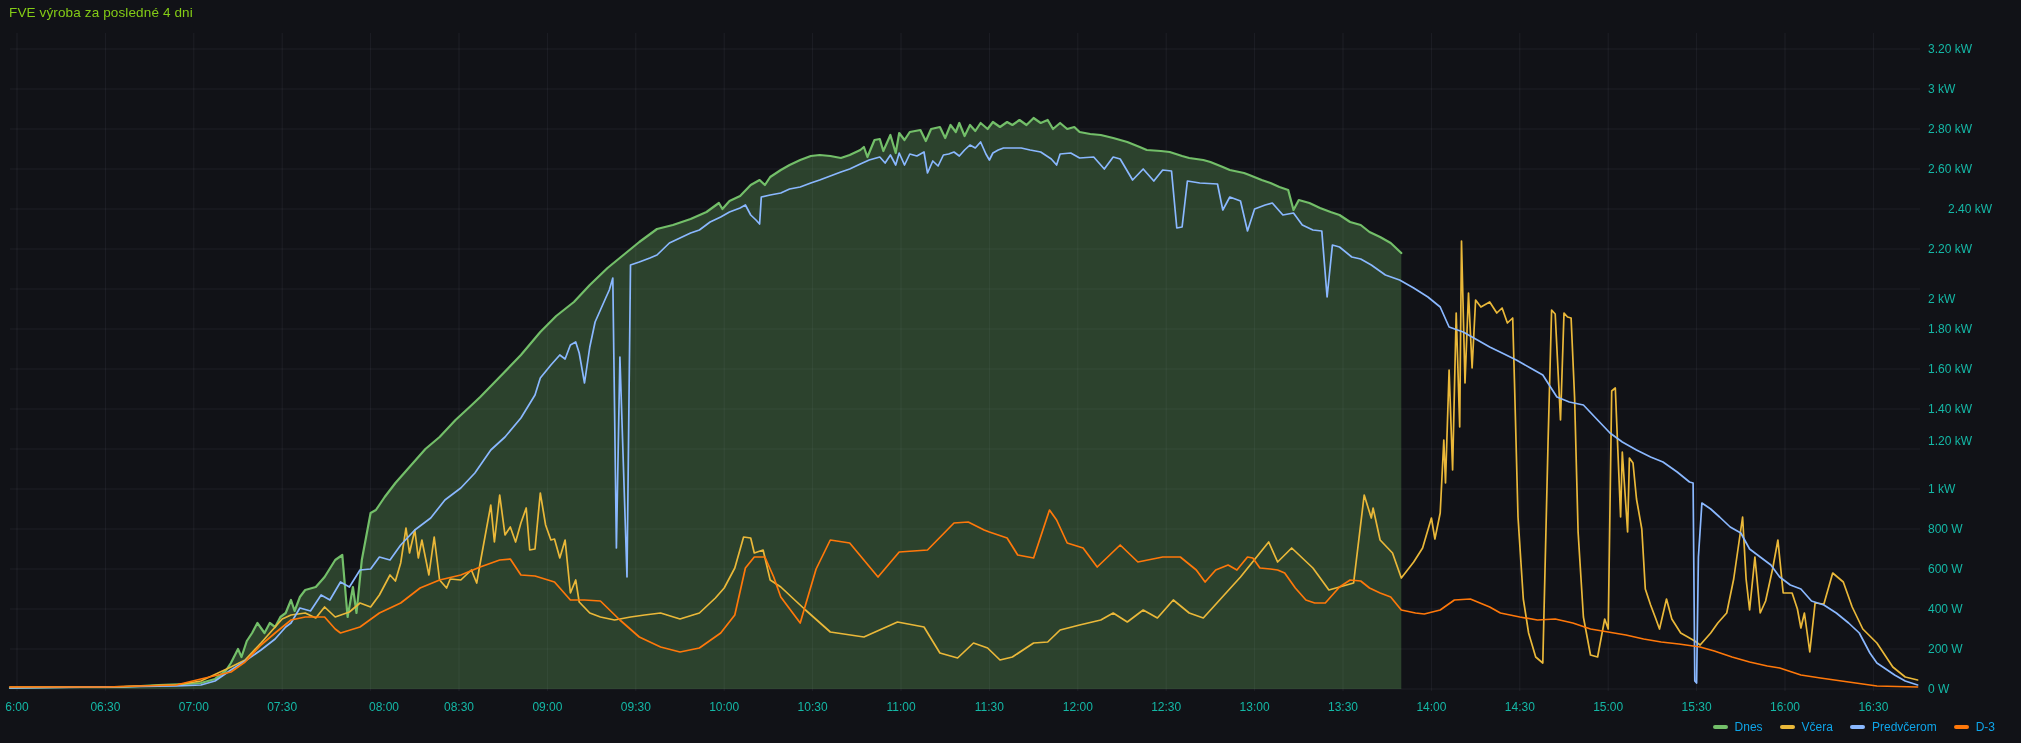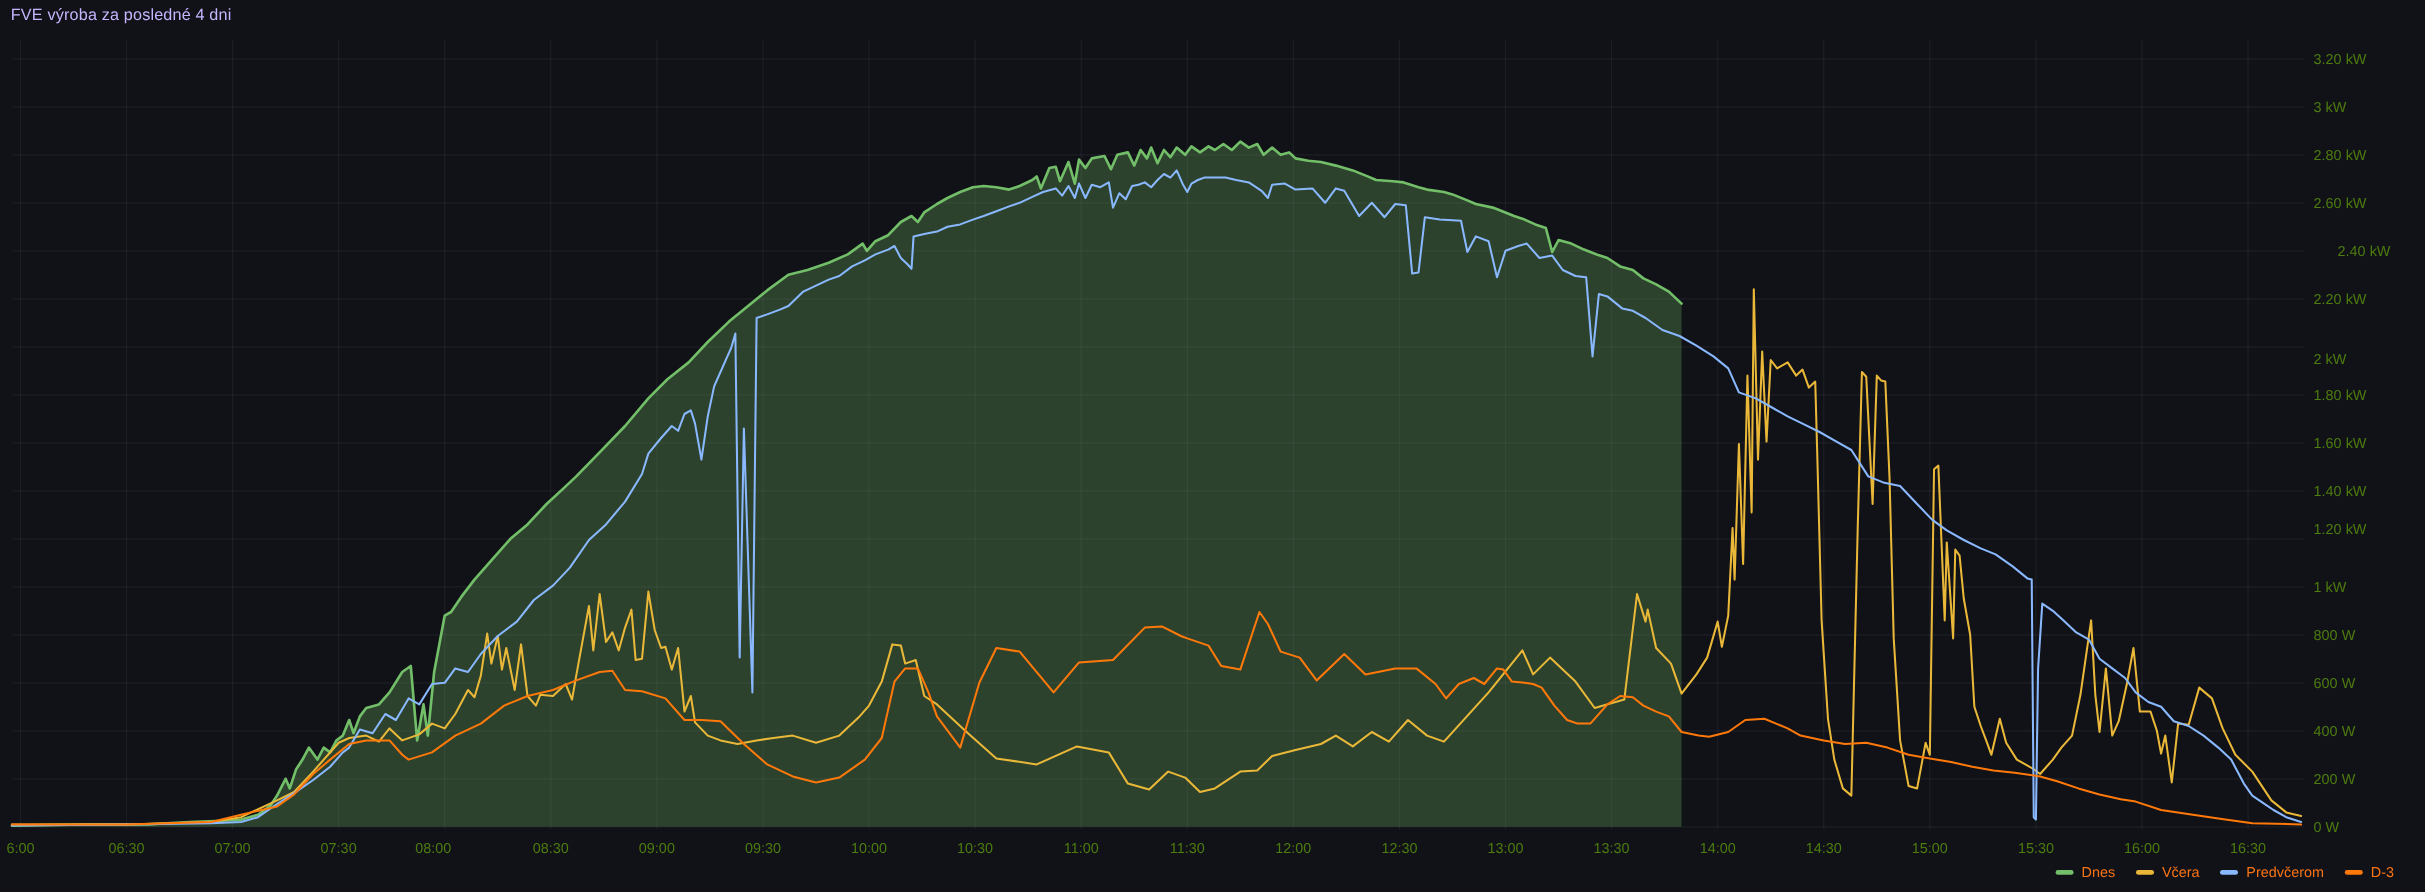--- a/index.html
+++ b/index.html
@@ -1,28 +1,28 @@
 <!DOCTYPE html>
 <html><head>
 <meta charset="utf-8">
 <style>
   html,body{margin:0;padding:0;background:#111217;width:2021px;height:743px;overflow:hidden;
     font-family:"Liberation Sans", sans-serif;}
   .panel{position:relative;width:2021px;height:743px;background:#111217;}
   .panel-title{position:absolute;left:9px;top:5px;font-size:13.5px;font-weight:500;
-    color:#c4b5fd;letter-spacing:.01em;}
+    color:#84cc16;letter-spacing:.01em;}
   .plot-wrap{position:absolute;inset:0;}
   svg{position:absolute;left:0;top:0;}
-  .tick{position:absolute;font-size:12px;color:#4d7c0f;white-space:nowrap;}
+  .tick{position:absolute;font-size:12px;color:#14b8a6;white-space:nowrap;}
   .xtick{transform:translateX(-50%);top:700px;}
   .ytick{left:1928px;transform:translateY(-50%);}
   .legend{position:absolute;right:26px;top:721px;display:flex;gap:17px;align-items:center;}
   .legend-item{display:flex;align-items:center;gap:7px;cursor:pointer;}
   .legend-item .swatch{width:15px;height:4px;border-radius:2px;display:inline-block;}
-  .legend-item .lbl{font-size:12px;color:#f97316;line-height:1;}
+  .legend-item .lbl{font-size:12px;color:#0ea5e9;line-height:1;}
 </style>
 </head>
 <body>
 
 <div class="panel">
   <div class="panel-title">FVE výroba za posledné 4 dni</div>
 
   <div class="plot-wrap">
     <svg id="chart-svg" width="2021" height="743" viewBox="0 0 2021 743">
         <g stroke="rgba(204,204,220,0.07)" stroke-width="1">
@@ -70,21 +70,21 @@
         <polyline points="9.9,688.0 70.0,687.0 123.1,687.0 158.4,685.0 185.0,684.0 200.9,683.0 215.0,679.0 225.6,671.0 230.9,663.0 238.0,649.0 241.5,657.0 246.8,641.0 252.1,633.0 257.4,623.0 264.5,633.0 269.8,623.0 275.1,627.0 280.4,617.0 285.7,613.0 291.0,600.0 294.6,611.0 299.9,597.0 305.2,590.0 315.8,587.0 324.6,577.0 335.2,560.0 342.3,555.0 347.6,617.0 352.9,587.0 356.5,613.0 361.8,560.0 370.6,513.0 375.9,510.0 384.7,497.0 395.4,483.0 409.5,467.0 425.4,449.0 439.6,437.0 455.5,420.0 469.6,407.0 480.2,397.0 499.7,377.0 520.9,355.0 540.3,332.0 556.2,316.0 573.9,302.0 589.8,285.0 607.5,268.0 623.4,255.0 639.3,242.0 657.0,229.0 672.9,225.0 690.6,219.0 706.5,212.0 718.9,203.0 722.4,209.0 729.5,201.0 740.1,196.0 750.7,185.0 759.6,180.0 764.9,185.0 770.2,177.0 780.8,170.0 789.6,165.0 800.2,160.0 810.8,156.0 819.7,155.0 830.3,156.0 840.9,158.0 849.7,155.0 860.3,150.0 863.9,147.0 867.4,157.0 874.5,140.0 879.8,139.0 883.3,151.0 890.4,135.0 895.7,153.0 899.2,133.0 904.5,140.0 909.8,132.0 920.4,130.0 925.8,141.0 931.1,129.0 939.9,127.0 945.2,138.0 950.5,125.0 955.8,132.0 959.3,123.0 964.6,136.0 970.0,125.0 975.3,131.0 980.6,123.0 987.6,129.0 992.9,122.0 1000.0,127.0 1007.1,122.0 1012.4,125.0 1019.5,120.0 1026.5,125.0 1033.6,118.0 1040.7,123.0 1047.7,120.0 1053.0,129.0 1060.1,123.0 1067.2,129.0 1074.3,127.0 1079.6,132.0 1090.2,134.0 1100.8,135.0 1113.2,138.0 1127.3,142.0 1139.7,147.0 1146.8,150.0 1160.9,151.0 1169.7,152.0 1182.1,156.0 1189.2,158.0 1203.3,160.0 1210.4,162.0 1222.8,167.0 1229.8,170.0 1244.0,173.0 1249.3,175.0 1261.7,180.0 1270.5,183.0 1279.4,187.0 1288.2,190.0 1293.5,210.0 1298.8,200.0 1309.4,203.0 1320.0,208.0 1330.6,212.0 1339.5,215.0 1350.1,222.0 1360.7,225.0 1369.5,232.0 1380.1,237.0 1390.7,243.0 1401.3,253.0" fill="none" stroke="#73BF69" stroke-width="2.2" stroke-linejoin="round" stroke-linecap="round"></polyline>
         <polyline points="9.9,687.0 105.4,687.0 176.1,685.0 200.9,681.0 230.9,667.0 245.1,660.0 261.0,643.0 282.2,619.0 291.0,615.0 305.2,613.0 315.8,618.0 324.6,607.0 335.2,617.0 349.4,612.0 360.0,603.0 370.6,607.0 379.4,595.0 390.0,575.0 395.4,581.0 400.7,563.0 406.0,528.0 409.5,553.0 414.8,530.0 418.3,558.0 421.9,540.0 428.9,575.0 434.2,537.0 439.6,580.0 446.6,588.0 450.2,579.0 460.8,580.0 471.4,570.0 476.7,583.0 480.2,563.0 490.8,505.0 494.4,542.0 499.7,495.0 505.0,535.0 510.3,527.0 515.6,542.0 520.9,523.0 526.2,508.0 529.7,550.0 535.0,549.0 540.3,493.0 545.6,525.0 550.9,540.0 554.5,539.0 559.8,558.0 565.1,540.0 570.4,593.0 575.7,580.0 579.2,602.0 589.8,613.0 600.4,617.0 614.6,620.0 630.5,617.0 644.6,615.0 660.6,613.0 680.0,619.0 699.4,613.0 715.4,598.0 724.2,588.0 734.8,568.0 743.6,537.0 750.7,538.0 754.3,553.0 763.1,550.0 770.2,580.0 780.8,587.0 805.5,610.0 830.3,632.0 863.9,637.0 897.5,622.0 924.0,627.0 939.9,653.0 957.6,658.0 973.5,643.0 987.6,648.0 1000.0,660.0 1012.4,657.0 1033.6,643.0 1047.7,642.0 1060.1,630.0 1079.6,625.0 1100.8,620.0 1113.2,613.0 1127.3,622.0 1143.2,610.0 1157.4,618.0 1173.3,600.0 1189.2,613.0 1203.3,618.0 1240.5,577.0 1268.7,542.0 1277.6,562.0 1291.7,548.0 1312.9,568.0 1328.9,590.0 1353.6,583.0 1364.2,495.0 1371.3,518.0 1373.1,508.0 1380.1,540.0 1392.5,553.0 1401.3,578.0 1413.7,562.0 1422.6,548.0 1431.4,518.0 1434.9,539.0 1440.2,513.0 1443.8,440.0 1445.5,483.0 1449.1,370.0 1452.6,470.0 1456.2,313.0 1459.7,427.0 1461.5,241.0 1465.0,383.0 1468.5,293.0 1472.1,368.0 1475.6,300.0 1480.9,307.0 1489.7,302.0 1496.8,313.0 1502.1,308.0 1507.4,323.0 1512.7,318.0 1514.5,383.0 1518.0,517.0 1523.3,599.0 1528.6,633.0 1535.7,657.0 1542.8,663.0 1548.1,440.0 1551.6,310.0 1555.2,314.0 1560.5,420.0 1564.0,313.0 1567.5,317.0 1571.1,318.0 1574.6,398.0 1578.1,532.0 1583.4,617.0 1590.5,655.0 1597.6,657.0 1604.7,619.0 1608.2,629.0 1611.7,391.0 1615.3,388.0 1620.6,517.0 1622.3,452.0 1627.6,532.0 1629.4,458.0 1633.0,463.0 1636.5,499.0 1641.8,529.0 1645.3,589.0 1650.6,605.0 1655.9,619.0 1659.5,629.0 1666.5,599.0 1671.8,619.0 1680.7,633.0 1687.8,637.0 1694.8,641.0 1700.1,645.0 1710.7,633.0 1717.8,623.0 1726.7,613.0 1733.7,579.0 1742.6,517.0 1746.1,579.0 1749.6,610.0 1754.9,557.0 1760.2,613.0 1765.6,601.0 1772.6,569.0 1777.9,540.0 1783.2,593.0 1792.1,593.0 1797.4,609.0 1800.9,628.0 1804.4,613.0 1809.8,652.0 1815.1,603.0 1823.9,604.0 1832.7,573.0 1843.3,582.0 1852.2,607.0 1862.8,629.0 1876.9,643.0 1892.8,667.0 1905.2,677.0 1917.6,680.0" fill="none" stroke="#EAB839" stroke-width="1.7" stroke-linejoin="round" stroke-linecap="round"></polyline>
         <polyline points="9.9,688.0 105.4,687.0 176.1,686.0 200.9,685.0 215.0,681.0 230.9,670.0 245.1,661.0 261.0,650.0 275.1,639.0 285.7,627.0 291.0,623.0 299.9,608.0 310.5,611.0 321.1,595.0 329.9,600.0 340.5,582.0 349.4,587.0 360.0,570.0 370.6,569.0 379.4,557.0 390.0,560.0 400.7,545.0 414.8,530.0 430.7,518.0 444.9,500.0 460.8,488.0 474.9,473.0 490.8,450.0 505.0,437.0 520.9,418.0 535.0,395.0 540.3,378.0 550.9,365.0 559.8,355.0 565.1,359.0 570.4,345.0 575.7,342.0 579.2,353.0 584.5,383.0 589.8,347.0 595.1,322.0 600.4,310.0 605.7,298.0 609.3,290.0 612.8,278.0 616.4,548.0 619.9,357.0 627.0,577.0 630.5,265.0 639.3,262.0 649.9,258.0 657.0,255.0 669.4,243.0 680.0,238.0 690.6,233.0 699.4,230.0 710.1,222.0 720.7,217.0 729.5,212.0 740.1,208.0 745.4,205.0 750.7,215.0 756.0,220.0 759.6,224.0 761.3,197.0 770.2,195.0 780.8,193.0 789.6,189.0 800.2,187.0 810.8,183.0 819.7,180.0 830.3,176.0 840.9,172.0 849.7,169.0 860.3,164.0 869.2,160.0 879.8,157.0 885.1,163.0 890.4,155.0 895.7,165.0 899.2,153.0 904.5,165.0 909.8,154.0 916.9,156.0 924.0,152.0 927.5,173.0 932.8,161.0 938.1,166.0 943.4,155.0 948.7,154.0 954.0,152.0 959.3,156.0 964.6,150.0 970.0,145.0 975.3,148.0 980.6,142.0 985.9,154.0 989.4,160.0 992.9,153.0 998.2,150.0 1003.5,148.0 1012.4,148.0 1021.2,148.0 1030.1,150.0 1040.7,152.0 1051.3,159.0 1056.6,165.0 1060.1,154.0 1070.7,153.0 1079.6,158.0 1093.7,157.0 1104.3,169.0 1113.2,157.0 1120.2,159.0 1132.6,180.0 1143.2,169.0 1153.8,181.0 1162.7,170.0 1171.5,171.0 1176.8,228.0 1182.1,227.0 1187.4,181.0 1199.8,183.0 1217.5,184.0 1222.8,210.0 1229.8,197.0 1240.5,201.0 1247.5,231.0 1254.6,209.0 1265.2,205.0 1272.3,203.0 1282.9,215.0 1293.5,213.0 1302.3,225.0 1312.9,230.0 1321.8,231.0 1327.1,297.0 1332.4,245.0 1339.5,247.0 1351.8,257.0 1360.7,259.0 1371.3,265.0 1385.4,275.0 1399.6,280.0 1413.7,288.0 1427.9,297.0 1440.2,307.0 1449.1,327.0 1463.2,332.0 1477.4,340.0 1489.7,347.0 1502.1,353.0 1516.3,360.0 1530.4,368.0 1542.8,375.0 1556.9,397.0 1569.3,402.0 1583.4,405.0 1597.6,420.0 1610.0,433.0 1622.3,442.0 1636.5,450.0 1650.6,457.0 1663.0,462.0 1677.2,472.0 1689.5,482.0 1693.1,483.0 1694.8,681.0 1696.6,683.0 1698.4,557.0 1701.9,503.0 1710.7,509.0 1719.6,517.0 1730.2,527.0 1740.8,533.0 1749.6,549.0 1760.2,557.0 1770.9,565.0 1779.7,577.0 1790.3,585.0 1800.9,589.0 1811.5,601.0 1823.9,605.0 1836.3,613.0 1848.6,623.0 1859.3,633.0 1869.9,653.0 1876.9,663.0 1885.8,669.0 1894.6,675.0 1905.2,681.0 1917.6,685.0" fill="none" stroke="#8AB8FF" stroke-width="1.7" stroke-linejoin="round" stroke-linecap="round"></polyline>
         <polyline points="9.9,687.0 105.4,687.0 176.1,685.0 200.9,679.0 230.9,672.0 245.1,662.0 261.0,645.0 275.1,633.0 291.0,620.0 305.2,617.0 315.8,617.0 324.6,617.0 335.2,629.0 340.5,633.0 360.0,627.0 379.4,613.0 400.7,603.0 420.1,588.0 439.6,580.0 460.8,575.0 480.2,567.0 499.7,560.0 510.3,559.0 520.9,575.0 535.0,576.0 554.5,582.0 570.4,600.0 584.5,600.0 600.4,601.0 619.9,620.0 639.3,637.0 660.6,647.0 680.0,652.0 699.4,648.0 720.7,633.0 734.8,615.0 745.4,568.0 754.3,557.0 764.9,557.0 773.7,577.0 780.8,597.0 800.2,623.0 816.1,569.0 830.3,540.0 849.7,543.0 878.0,577.0 899.2,552.0 927.5,550.0 954.0,523.0 968.2,522.0 984.1,530.0 989.4,532.0 1007.1,538.0 1017.7,555.0 1033.6,558.0 1049.5,510.0 1056.6,520.0 1067.2,543.0 1083.1,548.0 1097.2,567.0 1120.2,545.0 1137.9,562.0 1162.7,557.0 1180.3,557.0 1196.3,570.0 1205.1,582.0 1215.7,570.0 1228.1,565.0 1236.9,570.0 1247.5,557.0 1252.8,558.0 1259.9,568.0 1270.5,569.0 1277.6,570.0 1284.7,573.0 1295.3,588.0 1305.9,600.0 1314.7,603.0 1325.3,603.0 1339.5,587.0 1350.1,580.0 1360.7,581.0 1369.5,588.0 1380.1,593.0 1390.7,597.0 1401.3,610.0 1415.5,613.0 1424.3,614.0 1440.2,610.0 1454.4,600.0 1470.3,599.0 1489.7,607.0 1500.4,613.0 1519.8,617.0 1537.5,620.0 1555.2,619.0 1572.8,623.0 1590.5,629.0 1608.2,632.0 1625.9,635.0 1643.6,639.0 1661.2,642.0 1678.9,644.0 1700.1,647.0 1714.3,651.0 1732.0,657.0 1749.6,662.0 1767.3,666.0 1779.7,668.0 1800.9,675.0 1820.4,678.0 1848.6,682.0 1876.9,686.0 1917.6,687.0" fill="none" stroke="#FF780A" stroke-width="1.7" stroke-linejoin="round" stroke-linecap="round"></polyline>
       </svg>
     <div id="xticks">
         <div class="tick xtick" style="left: 17px;">6:00</div>
         <div class="tick xtick" style="left: 105.4px;">06:30</div>
         <div class="tick xtick" style="left: 193.8px;">07:00</div>
         <div class="tick xtick" style="left: 282.2px;">07:30</div>
-        <div class="tick xtick" style="left: 361px;">08:00</div>
+        <div class="tick xtick" style="left: 384px;">08:00</div>
         <div class="tick xtick" style="left: 459px;">08:30</div>
         <div class="tick xtick" style="left: 547.4px;">09:00</div>
         <div class="tick xtick" style="left: 635.8px;">09:30</div>
         <div class="tick xtick" style="left: 724.2px;">10:00</div>
         <div class="tick xtick" style="left: 812.6px;">10:30</div>
         <div class="tick xtick" style="left: 901px;">11:00</div>
         <div class="tick xtick" style="left: 989.4px;">11:30</div>
         <div class="tick xtick" style="left: 1077.8px;">12:00</div>
         <div class="tick xtick" style="left: 1166.2px;">12:30</div>
         <div class="tick xtick" style="left: 1254.6px;">13:00</div>

